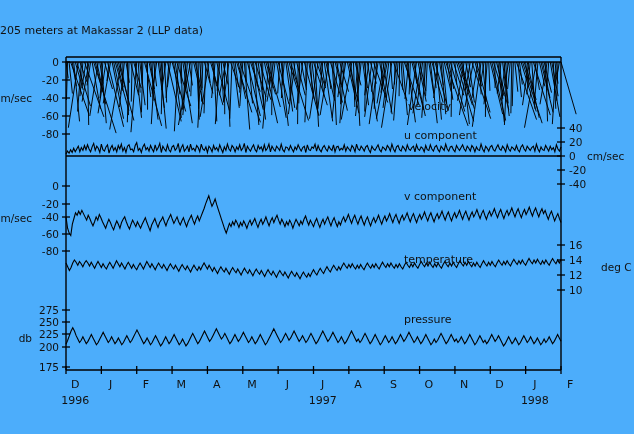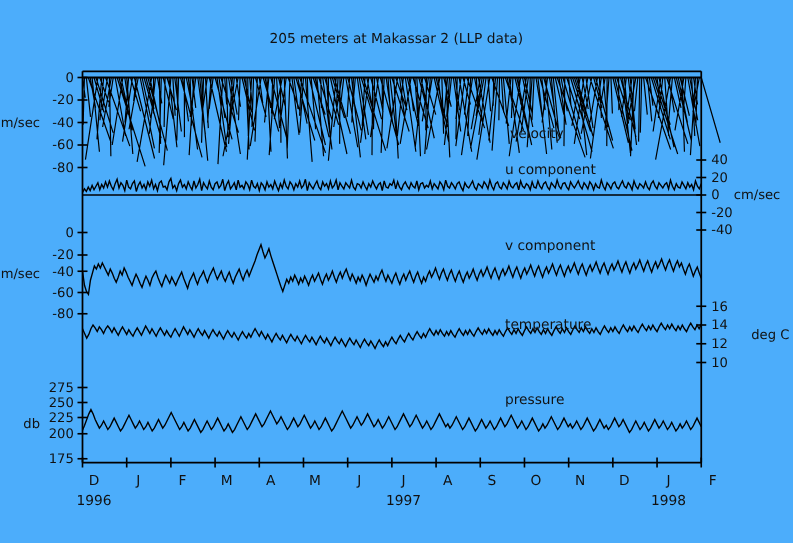--- a/index.html
+++ b/index.html
@@ -6,21 +6,21 @@
   body{
     width:634px;height:434px;
     background:#4cadfb;
     font-family:"DejaVu Sans","Liberation Sans",sans-serif;
     overflow:hidden;
     position:relative;
   }
   #root{position:absolute;left:0;top:0;width:634px;height:434px;}
   .title{
     position:absolute;left:0;top:24px;width:634px;
-    text-align:center;font-size:11px;color:#111;
+    text-align:left;font-size:11px;color:#111;
     letter-spacing:0px;
   }
   svg{position:absolute;left:0;top:0;}
   .axlabel{font-size:10.5px;fill:#111;font-family:"DejaVu Sans","Liberation Sans",sans-serif;}
   .ticklabel{font-size:10.5px;fill:#111;font-family:"DejaVu Sans","Liberation Sans",sans-serif;}
   .serieslabel{font-size:11px;fill:#111;font-family:"DejaVu Sans","Liberation Sans",sans-serif;}
   .monthlabel{font-size:11px;fill:#111;font-family:"DejaVu Sans","Liberation Sans",sans-serif;}
   .yearlabel{font-size:11px;fill:#111;font-family:"DejaVu Sans","Liberation Sans",sans-serif;}
 </style>
 </head>

